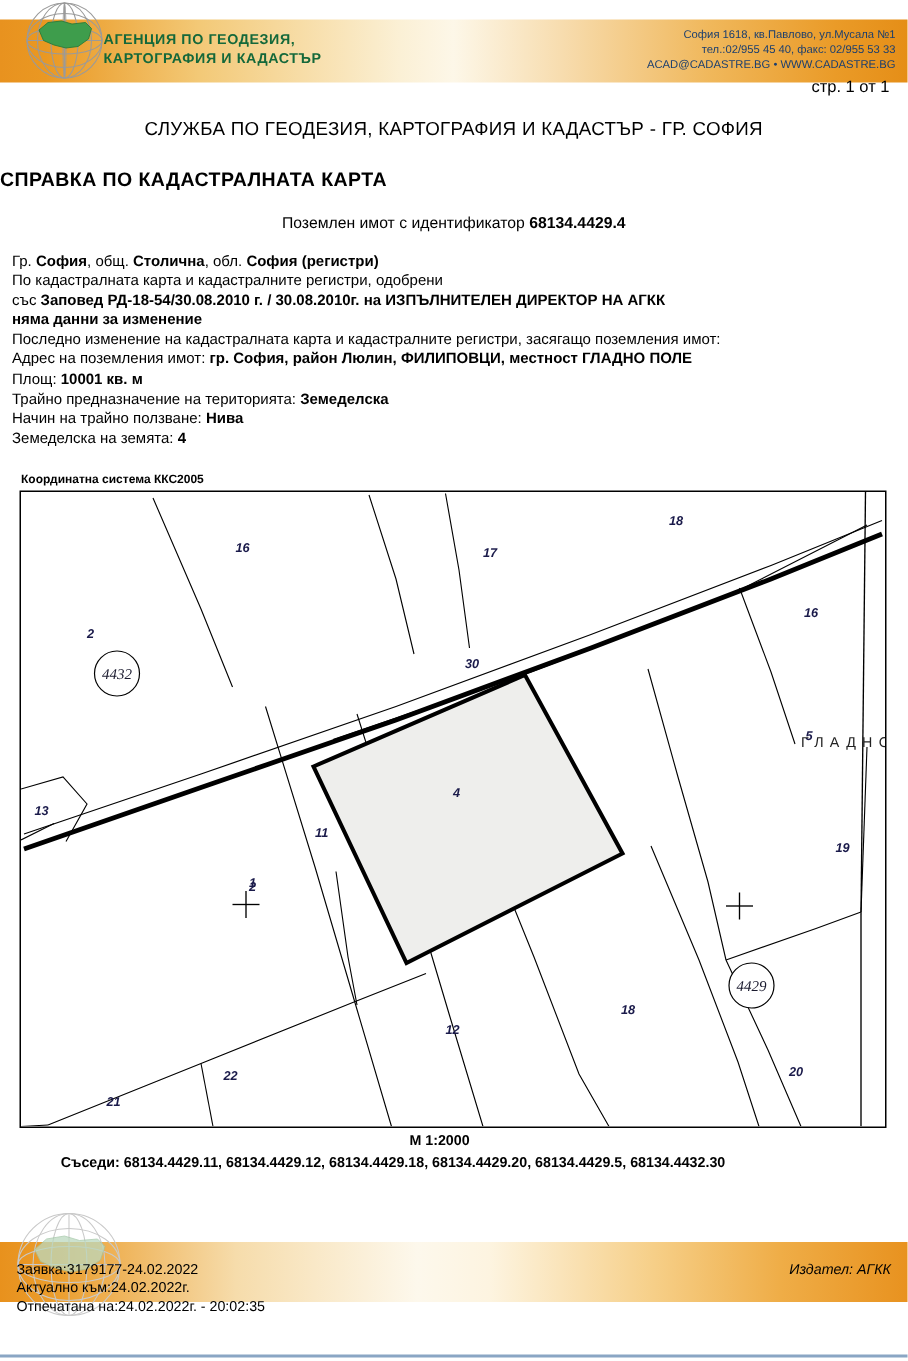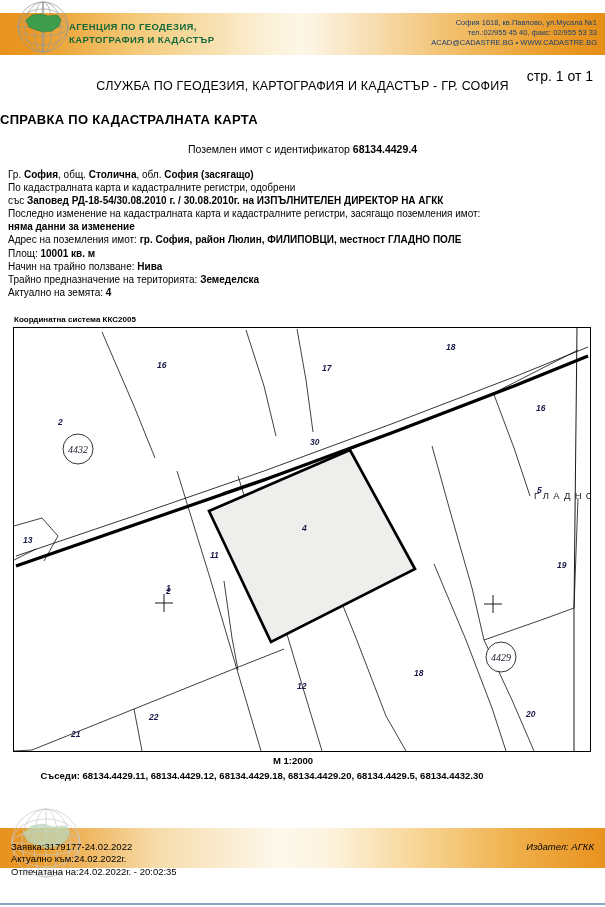--- a/index.html
+++ b/index.html
@@ -45,22 +45,22 @@
     white-space: pre-line;
   }
   
   #logo-globe {
     position: absolute; left: 14px; top: 0px;
     width: 58px; height: 55px;
   }
 
   
   #page-number {
-    position: absolute; right: 12px; top: 68px;
-    font-size: 14px; color: #000; padding-left: 15px;
+    position: absolute; right: 12px; top: 52px;
+    font-size: 11px; color: #000; padding-left: 15px;
   }
 
   
   #office-title {
     position: absolute; left: 0; top: 79px; width: 605px;
     text-align: center;
     font-size: 12.5px;
     letter-spacing: 0.2px;
   }
   #doc-title {
@@ -177,30 +177,30 @@
 <div id="page-number">стр. 1 от 1</div>
 
 <div id="office-title">СЛУЖБА ПО ГЕОДЕЗИЯ, КАРТОГРАФИЯ И КАДАСТЪР - ГР. СОФИЯ</div>
 <div id="doc-title">СПРАВКА ПО КАДАСТРАЛНАТА КАРТА</div>
 <div id="parcel-id-line">
   <span>Поземлен имот с  идентификатор</span>
   <b>68134.4429.4</b>
 </div>
 
 <div id="details">
-  <div class="row"><span>Гр. </span><b>София</b><span>, общ. </span><b>Столична</b><span>, обл. </span><b>София (засягащо)</b></div>
+  <div class="row"><span>Гр. </span><b>София</b><span>, общ. </span><b>Столична</b><span>, обл. </span><b>София (регистри)</b></div>
   <div class="row">По кадастралната карта и кадастралните регистри, одобрени</div>
   <div class="row"><span>със </span><b>Заповед РД-18-54/30.08.2010 г. / 30.08.2010г. на ИЗПЪЛНИТЕЛЕН ДИРЕКТОР НА АГКК</b></div>
+  <div class="row"><b>няма данни за изменение</b></div>
   <div class="row">Последно изменение на кадастралната карта и кадастралните регистри, засягащо поземления имот:</div>
-  <div class="row"><b>няма данни за изменение</b></div>
   <div class="row"><span>Адрес на поземления имот: </span><b>гр. София, район Люлин, ФИЛИПОВЦИ, местност ГЛАДНО ПОЛЕ</b></div>
   <div class="row"><span>Площ: </span><b>10001 кв. м</b></div>
+  <div class="row"><span>Трайно предназначение на територията: </span><b>Земеделска</b></div>
   <div class="row"><span>Начин на трайно ползване: </span><b>Нива</b></div>
-  <div class="row"><span>Трайно предназначение на територията: </span><b>Земеделска</b></div>
-  <div class="row"><span>Актуално на земята: </span><b>4</b></div>
+  <div class="row"><span>Земеделска на земята: </span><b>4</b></div>
 </div>
 
 <div id="coord-system-label">Координатна система ККС2005</div>
 
 <div id="map-frame">
   <svg id="map-svg" width="576" height="423" viewBox="0 0 576 423">
 
     <g stroke="#000" stroke-width="0.75" fill="none">
 
       <path d="M88 4 L120 78 L141 130"></path>

